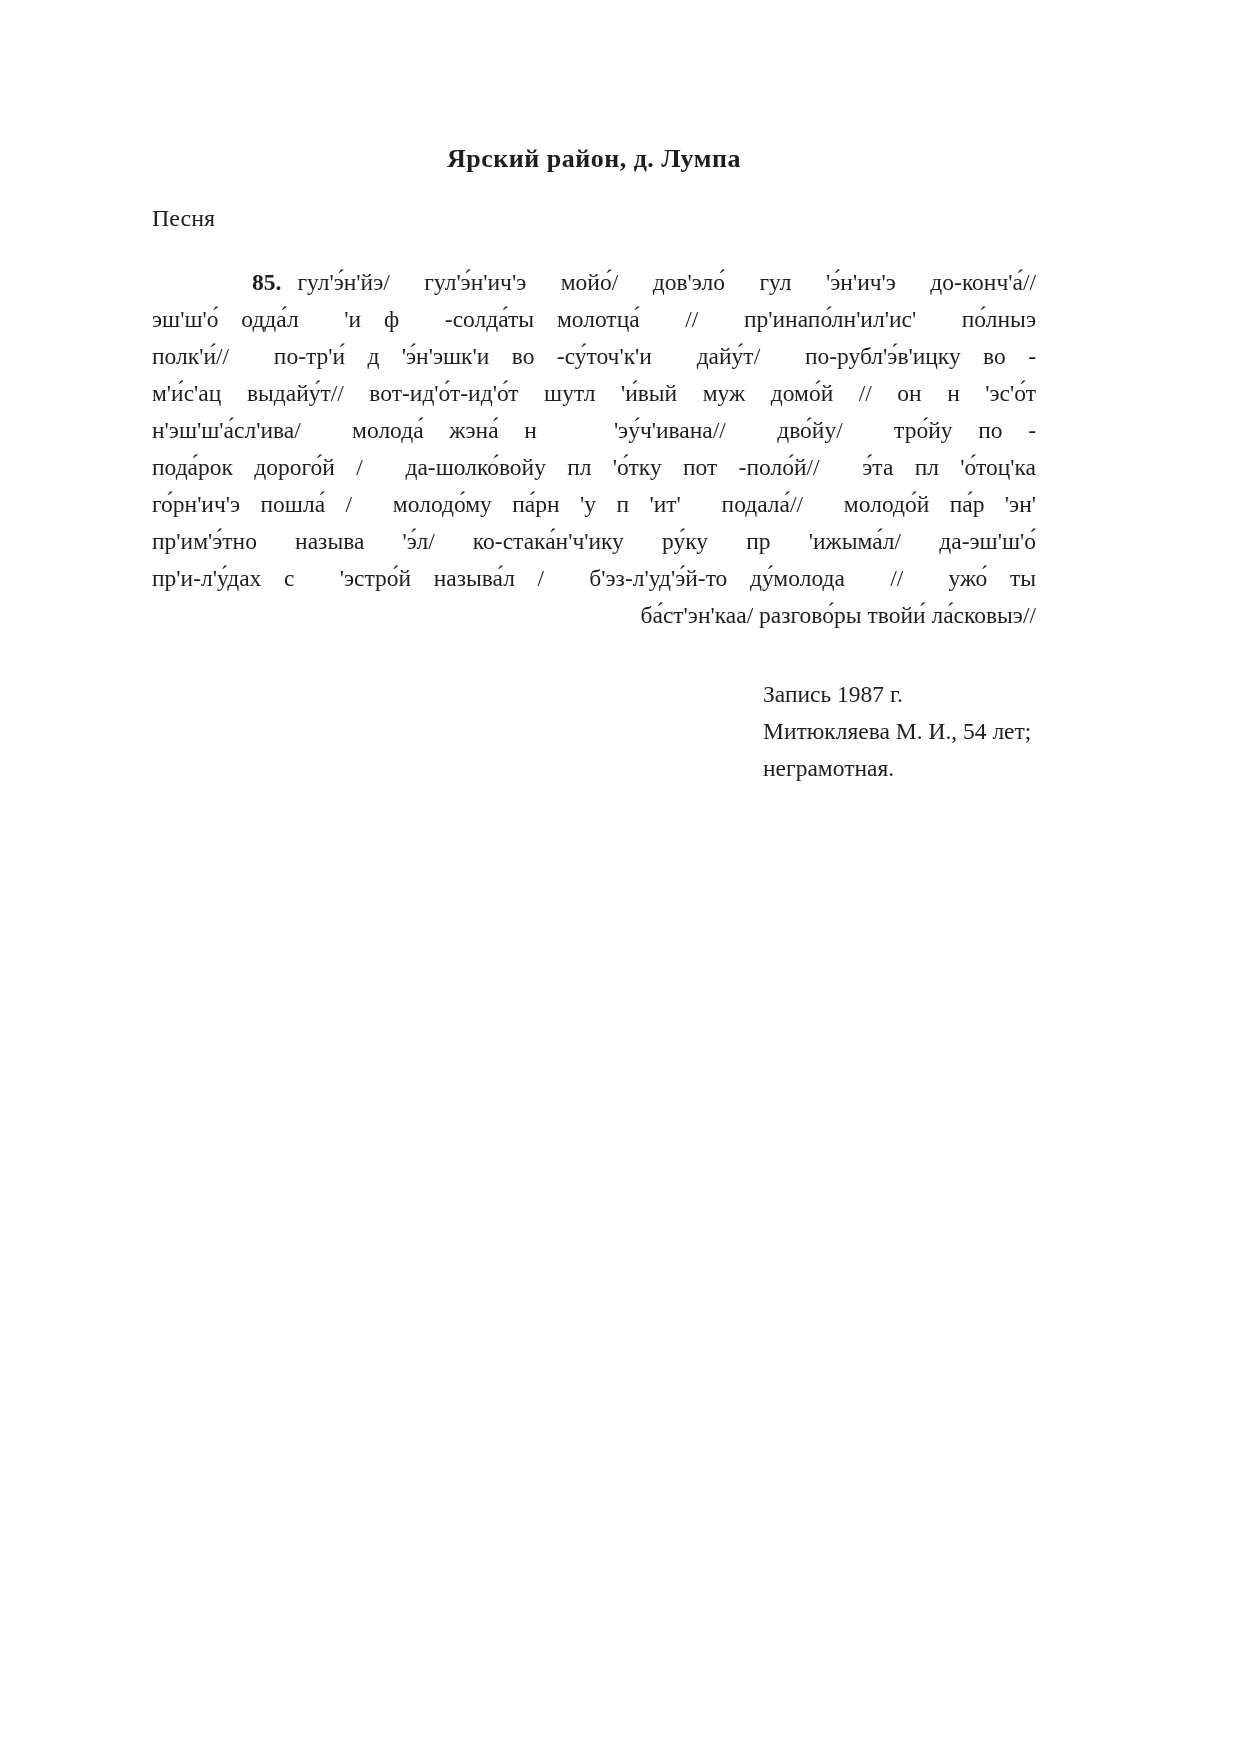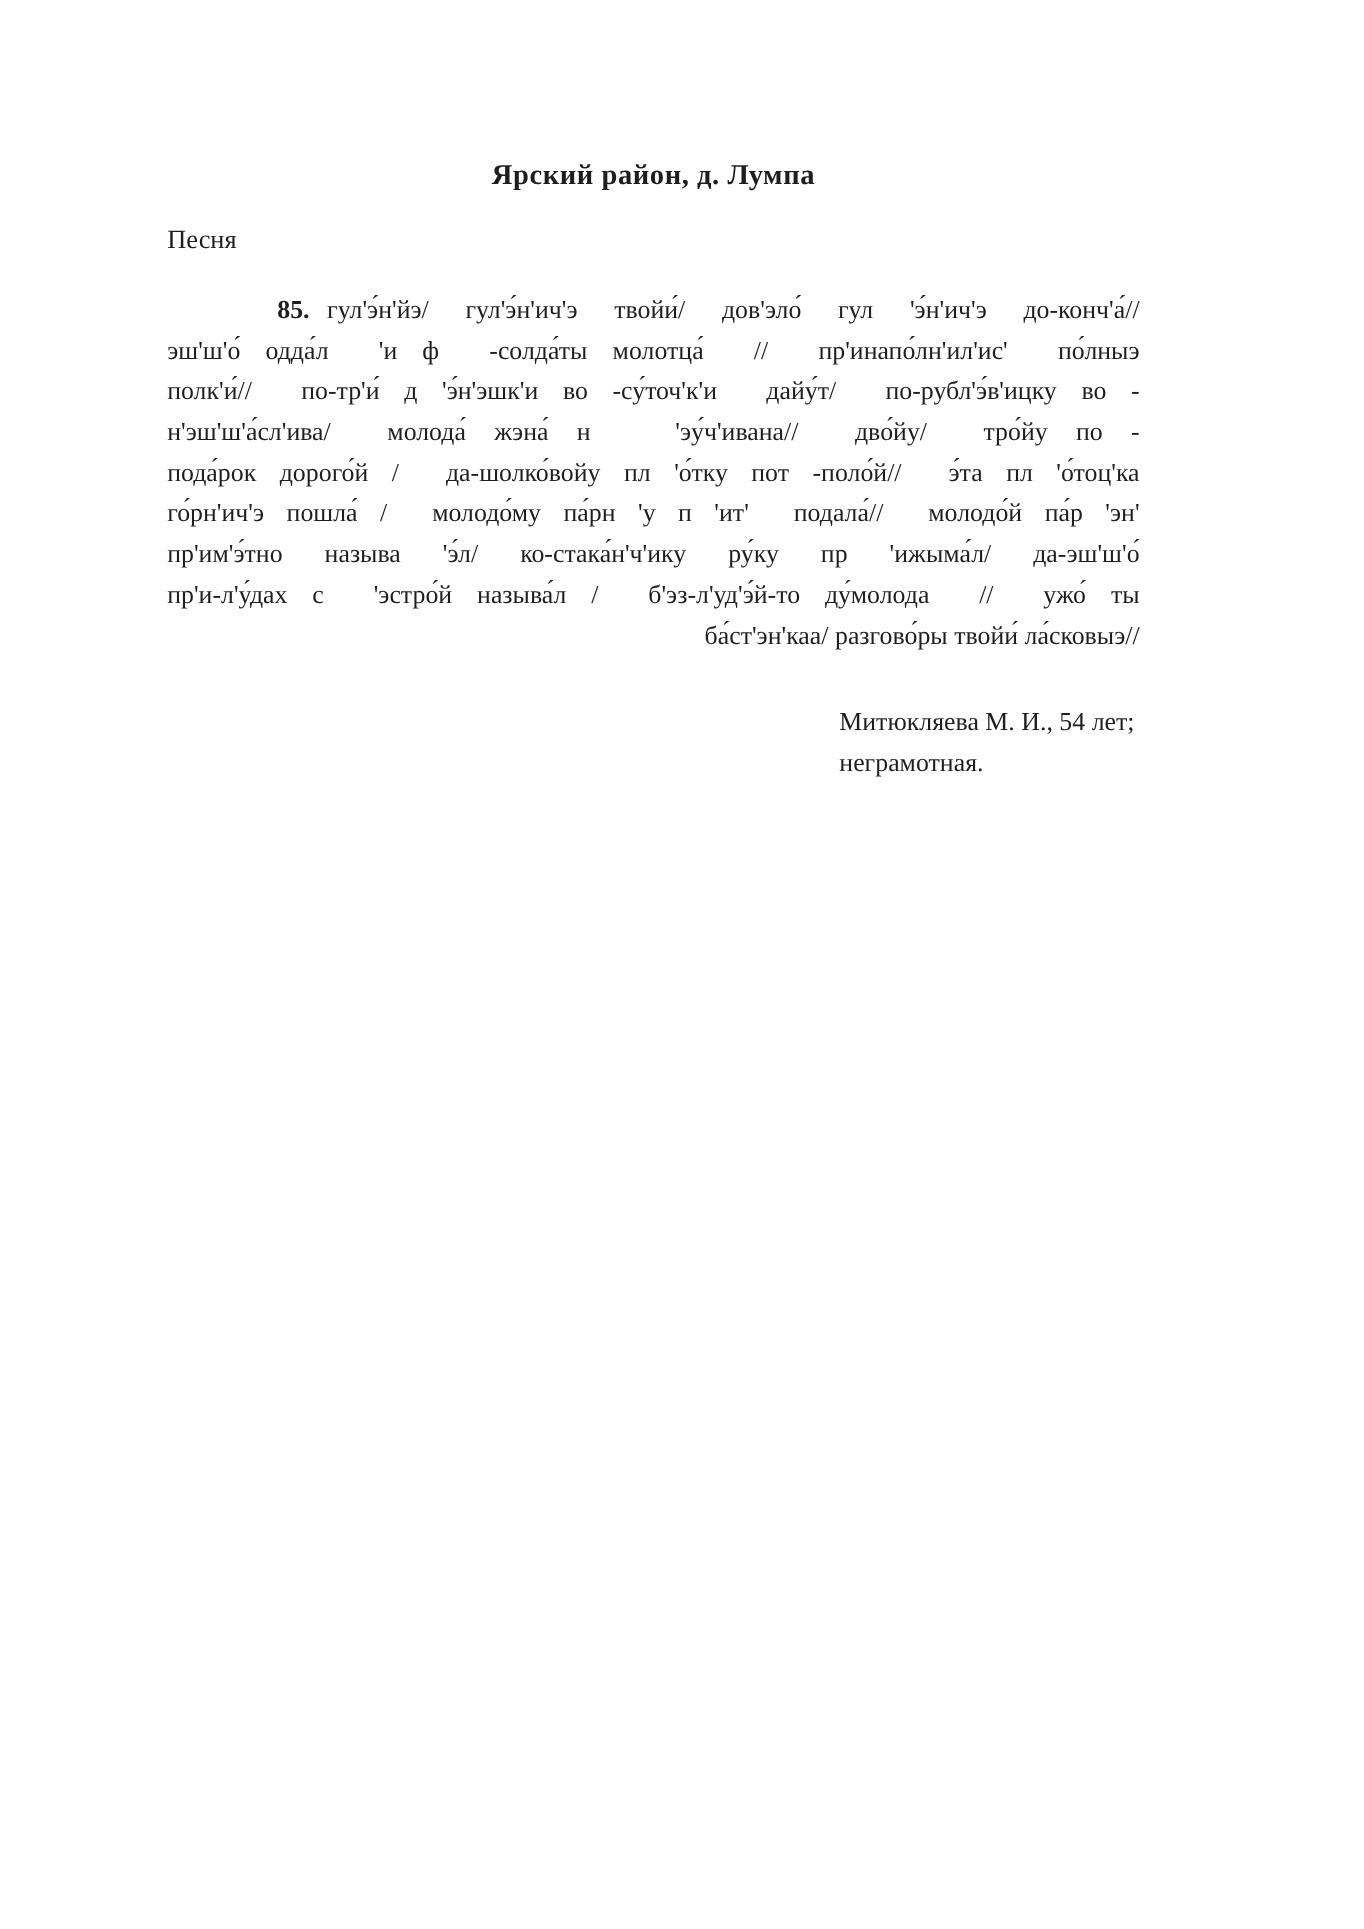--- a/index.html
+++ b/index.html
@@ -66,29 +66,31 @@
 </head>
 <body>
 
 <div class="page">
 
   <h1 class="title">Ярский район, д. Лумпа</h1>
 
   <h2 class="subtitle">Песня</h2>
 
   <div class="song">
-    <div class="line first"><span class="num">85.</span><span>гул'э́н'йэ/ гул'э́н'ич'э твойи́/ дов'эло́ гул 'э́н'ич'э до-конч'а́//</span></div>
+    <div class="line first"><span class="num">85.</span><span>гул'э́н'йэ/ гул'э́н'ич'э мойо́/ дов'эло́ гул 'э́н'ич'э до-конч'а́//</span></div>
     <div class="line">эш'ш'о́ одда́л  'и ф  -солда́ты молотца́  //  пр'инапо́лн'ил'ис'  по́лныэ</div>
     <div class="line">полк'и́//  по-тр'и́ д 'э́н'эшк'и во -су́точ'к'и  дайу́т/  по-рубл'э́в'ицку во -</div>
+    <div class="line">м'и́с'ац выдайу́т// вот-ид'о́т-ид'о́т шутл 'и́вый муж домо́й // он н 'эс'о́т</div>
     <div class="line">н'эш'ш'а́сл'ива/  молода́ жэна́ н   'эу́ч'ивана//  дво́йу/  тро́йу по -</div>
     <div class="line">пода́рок дорого́й /  да-шолко́войу пл 'о́тку пот -поло́й//  э́та пл 'о́тоц'ка</div>
     <div class="line">го́рн'ич'э пошла́ /  молодо́му па́рн 'у п 'ит'  подала́//  молодо́й па́р 'эн'</div>
     <div class="line">пр'им'э́тно называ 'э́л/ ко-стака́н'ч'ику ру́ку пр 'ижыма́л/ да-эш'ш'о́</div>
     <div class="line">пр'и-л'у́дах с  'эстро́й называ́л /  б'эз-л'уд'э́й-то ду́молода  //  ужо́ ты</div>
     <div class="line last">ба́ст'эн'каа/ разгово́ры твойи́ ла́сковыэ//</div>
   </div>
 
   <div class="footer">
+    <div>Запись 1987 г.</div>
     <div>Митюкляева М. И., 54 лет;</div>
     <div>неграмотная.</div>
   </div>
 
 </div>
 
 </body></html>

